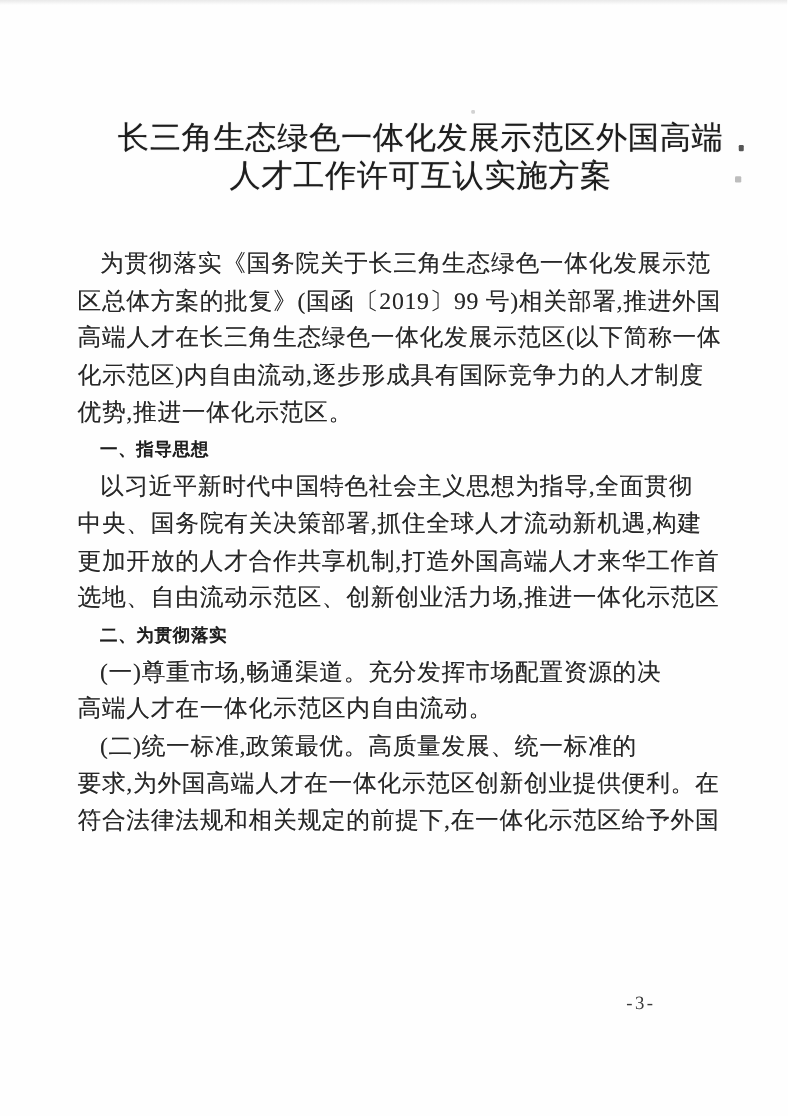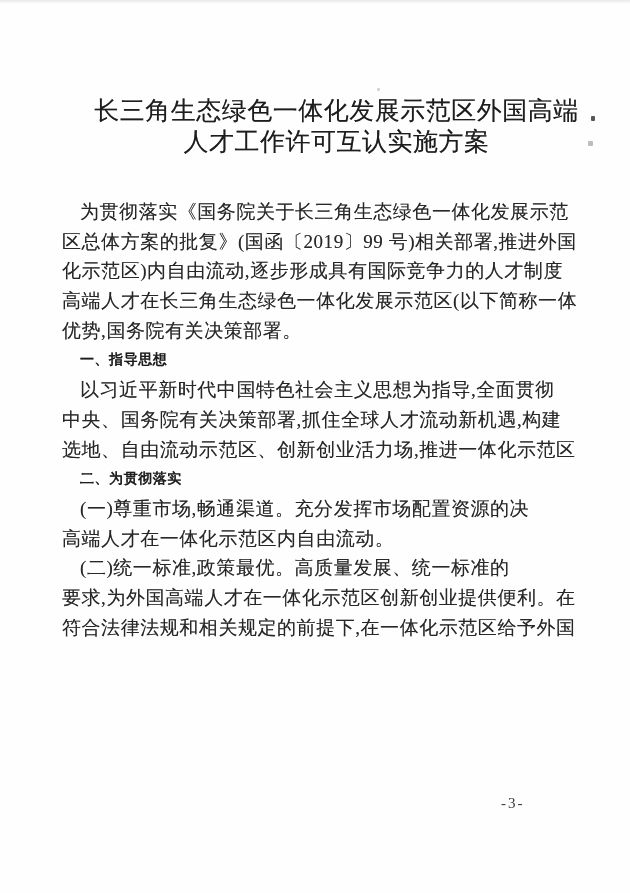--- a/index.html
+++ b/index.html
@@ -66,26 +66,27 @@
   <div class="scan-edge-top"></div>
 
   <div class="title">
     <div>长三角生态绿色一体化发展示范区外国高端</div>
     <div>人才工作许可互认实施方案</div>
   </div>
 
   <div class="content">
     <div class="line indent">为贯彻落实《国务院关于长三角生态绿色一体化发展示范</div>
     <div class="line">区总体方案的批复》(国函〔2019〕99 号)相关部署,推进外国</div>
+    <div class="line">高端人才在长三角生态绿色一体化发展示范区(以下简称一体</div>
     <div class="line">化示范区)内自由流动,逐步形成具有国际竞争力的人才制度</div>
-    <div class="line">高端人才在长三角生态绿色一体化发展示范区(以下简称一体</div>
-    <div class="line">优势,国务院有关决策部署。</div>
+    <div class="line">优势,推进一体化示范区。</div>
     <div class="line indent heading">一、指导思想</div>
     <div class="line indent">以习近平新时代中国特色社会主义思想为指导,全面贯彻</div>
     <div class="line">中央、国务院有关决策部署,抓住全球人才流动新机遇,构建</div>
+    <div class="line">更加开放的人才合作共享机制,打造外国高端人才来华工作首</div>
     <div class="line">选地、自由流动示范区、创新创业活力场,推进一体化示范区</div>
     <div class="line indent heading">二、为贯彻落实</div>
     <div class="line indent">(一)尊重市场,畅通渠道。充分发挥市场配置资源的决</div>
     <div class="line">高端人才在一体化示范区内自由流动。</div>
     <div class="line indent">(二)统一标准,政策最优。高质量发展、统一标准的</div>
     <div class="line">要求,为外国高端人才在一体化示范区创新创业提供便利。在</div>
     <div class="line">符合法律法规和相关规定的前提下,在一体化示范区给予外国</div>
   </div>
 
   <div class="page-number">-3-</div>

